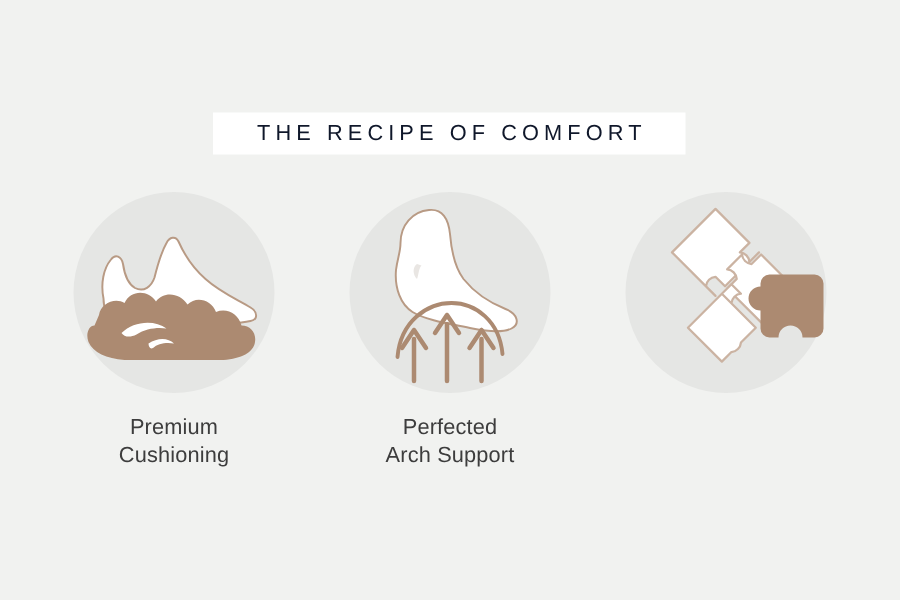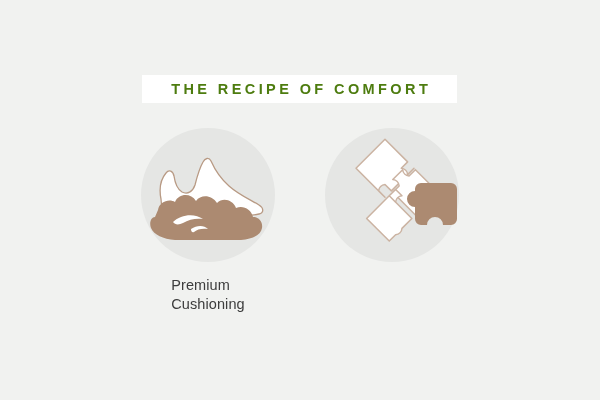--- a/index.html
+++ b/index.html
@@ -29,22 +29,22 @@
     height: 28px;
     background: #ffffff;
     display: flex;
     align-items: center;
     justify-content: center;
   }
   .title-text {
     font-family: "Liberation Sans", sans-serif;
     font-size: 14.5px;
     letter-spacing: 3.4px;
-    color: #4d7c0f;
-    font-weight: 700;
+    color: #0f172a;
+    font-weight: 400;
     white-space: nowrap;
     text-indent: 3.4px;
   }
 
   
   .features {
     position: absolute;
     left: 0;
     top: 128px;
     width: 600px;
@@ -67,21 +67,21 @@
     align-items: center;
     justify-content: center;
     position: relative;
   }
   .icon-circle svg {
     display: block;
     overflow: visible;
   }
   .feature-label {
     margin-top: 14px;
-    text-align: left;
+    text-align: center;
     font-family: "Liberation Sans", sans-serif;
     font-size: 14.5px;
     line-height: 1.33;
     color: #3d3d3d;
     letter-spacing: 0.1px;
     white-space: pre-line;
   }
 </style>
 </head>
 <body>
@@ -110,20 +110,42 @@
                    C20 55 10 59 9 67 Z" fill="#ac8a71"></path>
 
           <path d="M24 79 C32 71 46 70 54 76 C48 75 40 76 34 80 C30 82 26 82 24 79 Z" fill="#ffffff"></path>
           <path d="M42 86 C48 82 55 82 59 86 C54 85 48 86 45 89 C43 90 42 88 42 86 Z" fill="#ffffff"></path>
         </svg>
       </div>
       <div class="feature-label">Premium
 Cushioning</div>
     </div>
 
+    <div class="feature">
+      <div class="icon-circle">
+        <svg width="110" height="118" viewBox="0 0 110 118">
+
+          <path d="M22 26 C22 14 30 5 41 4 C50 3 54 10 55 20 C56 32 58 42 64 50
+                   C72 60 82 66 92 70 C100 73 102 80 96 83 C90 86 80 85 70 83
+                   C56 80 40 78 30 72 C22 67 18 56 19 44 C20 36 22 32 22 26 Z" fill="#ffffff" stroke="#b89a84" stroke-width="1.3" stroke-linejoin="round"></path>
+
+          <path d="M33 40 C30 42 30 47 33 50 C34 48 34 43 36 41 Z" fill="#e9e6e3"></path>
+
+          <path d="M20 102 C22 78 40 66 56 66 C72 66 88 78 90 100" fill="none" stroke="#ac8a71" stroke-width="2.6" stroke-linecap="round"></path>
+
+          <path d="M53 118 L53 80 M53 74 L45 86 M53 74 L61 86" fill="none" stroke="#ac8a71" stroke-width="3" stroke-linecap="round" stroke-linejoin="round"></path>
+
+          <path d="M31 118 L31 90 M31 84 L23 96 M31 84 L39 96" fill="none" stroke="#ac8a71" stroke-width="3" stroke-linecap="round" stroke-linejoin="round"></path>
+
+          <path d="M76 118 L76 90 M76 84 L68 96 M76 84 L84 96" fill="none" stroke="#ac8a71" stroke-width="3" stroke-linecap="round" stroke-linejoin="round"></path>
+        </svg>
+      </div>
+      <div class="feature-label">Perfected
+Arch Support</div>
+    </div>
 
     <div class="feature">
       <div class="icon-circle">
         <svg width="126" height="120" viewBox="0 0 126 120">
 
           <g transform="rotate(45 56 58)">
 
             <path d="M18 20 h32 v9 a7 7 0 0 1 9 0 v-9 h0 v32 h-9 a7 7 0 0 0 0 9 h9 v0 h-41 z" fill="#ffffff" stroke="#cbb3a2" stroke-width="1.5" stroke-linejoin="round"></path>
 
             <path d="M61 20 h32 v32 h-32 v-9 a7 7 0 0 0 -9 0 v-14 a7 7 0 0 0 9 0 z" fill="#ffffff" stroke="#cbb3a2" stroke-width="1.5" stroke-linejoin="round"></path>

